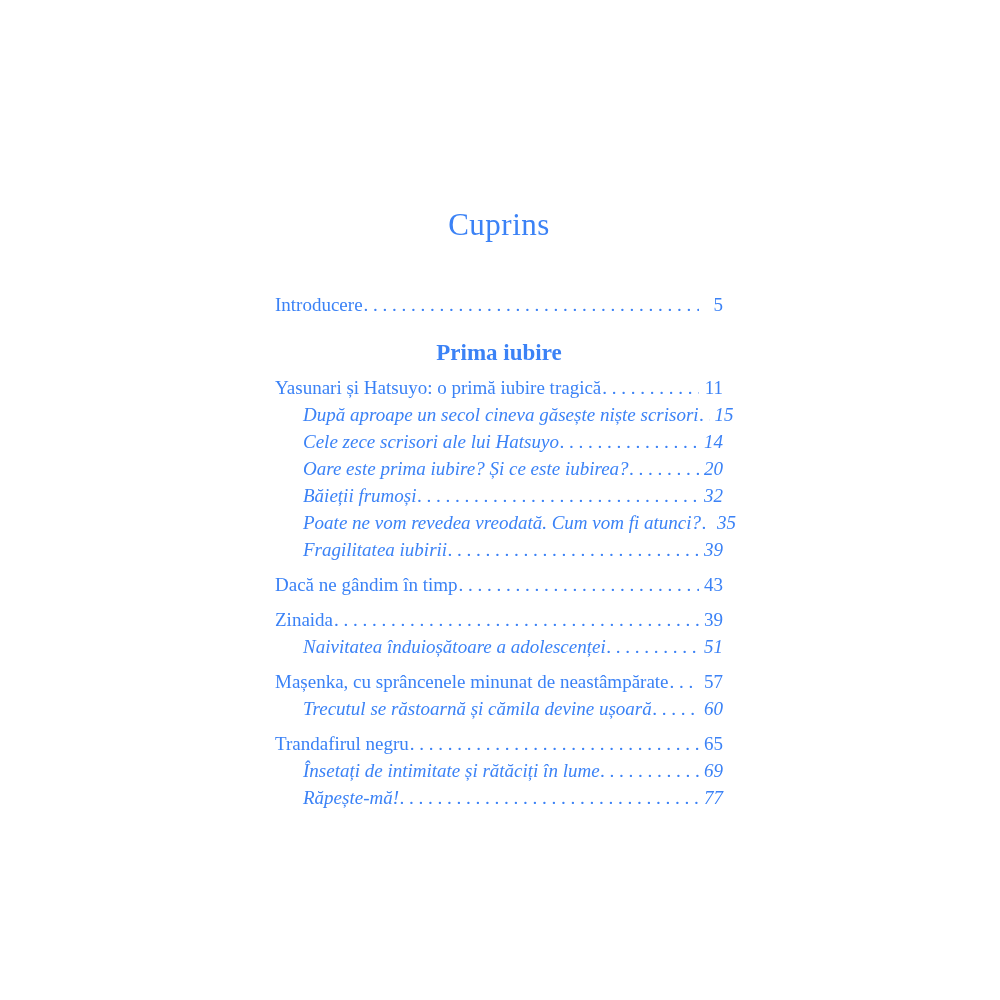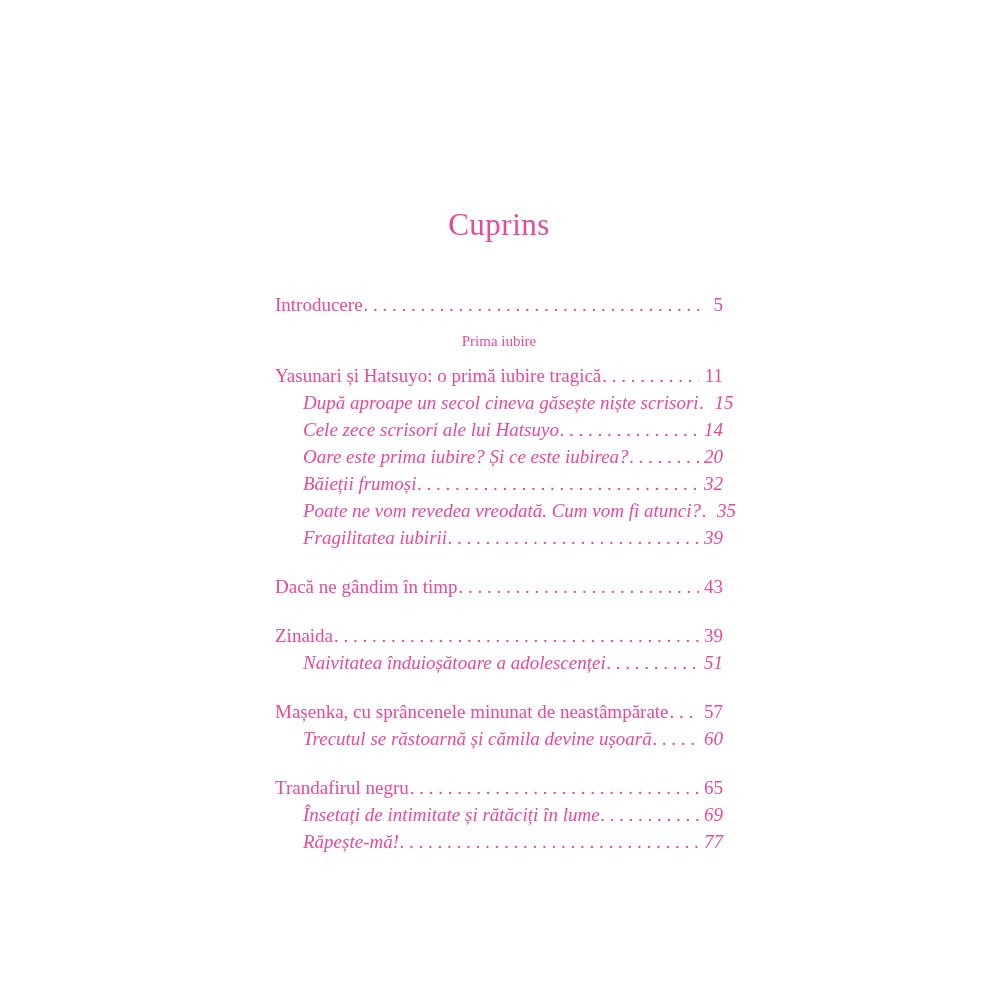--- a/index.html
+++ b/index.html
@@ -9,57 +9,57 @@
     width: 1000px;
     height: 1000px;
     overflow: hidden;
   }
   .page {
     position: relative;
     width: 1000px;
     height: 1000px;
     background: #ffffff;
     font-family: "Liberation Serif", "DejaVu Serif", serif;
-    color: #ec4899;
+    color: #3b82f6;
   }
   .toc-container {
     position: absolute;
     left: 275px;
     top: 0;
     width: 448px;
     padding-top: 205px;
   }
   .toc-title {
     text-align: center;
     font-size: 31px;
     line-height: 40px;
     font-weight: normal;
     letter-spacing: 0.5px;
     margin: 0 0 46px 0;
   }
   .section-heading {
     text-align: center;
-    font-size: 15px;
+    font-size: 23px;
     line-height: 28px;
-    font-weight: normal;
-    margin: 9px 0 7px 0;
+    font-weight: bold;
+    margin: 21px 0 7px 0;
   }
   .toc-line {
     display: flex;
     align-items: flex-end;
     font-size: 19px;
     line-height: 27px;
     white-space: nowrap;
   }
   .toc-line.sub {
     padding-left: 28px;
     font-style: italic;
   }
   .toc-line.group-start {
-    margin-top: 22px;
+    margin-top: 8px;
   }
   .toc-label {
     flex: 0 0 auto;
     white-space: nowrap;
   }
   .dot-leader {
     flex: 1 1 auto;
     min-width: 10px;
     overflow: hidden;
     white-space: nowrap;

